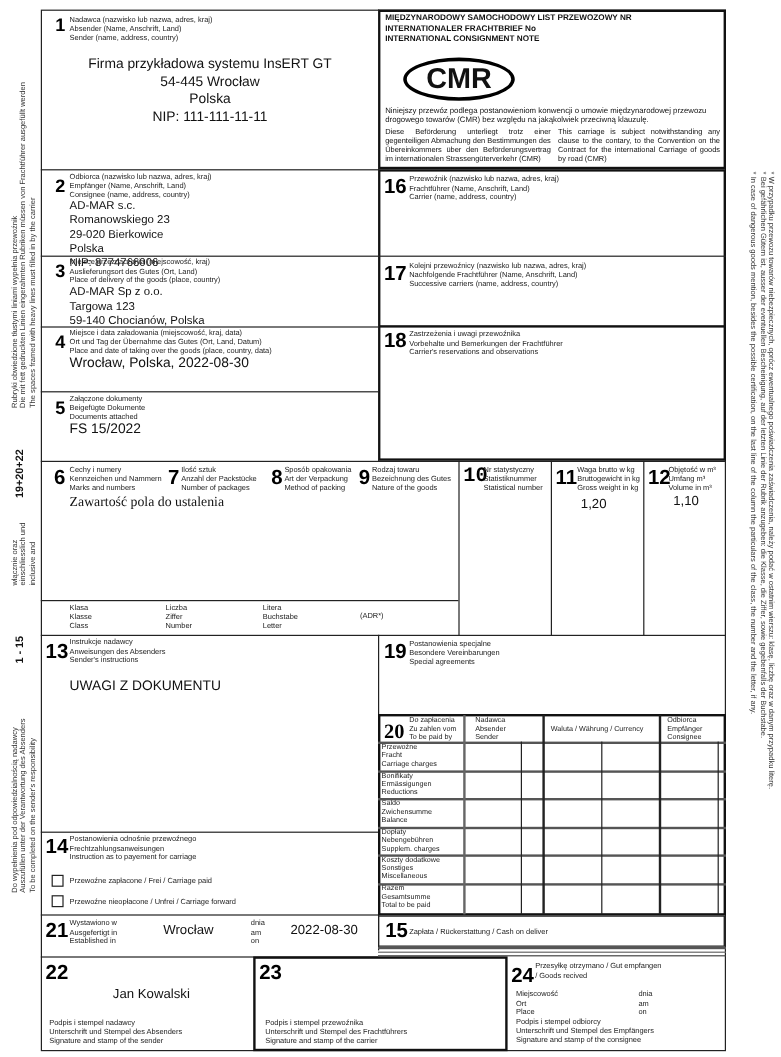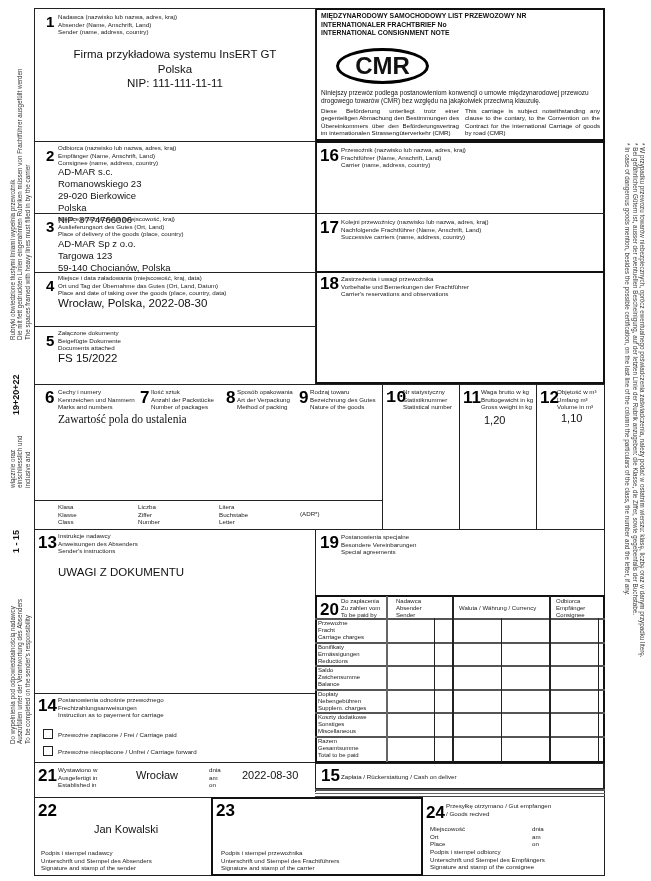--- a/index.html
+++ b/index.html
@@ -66,20 +66,21 @@
 <div class="abs" style="left:465px; top:107px; width:135px; font-size:6.2px; line-height:7.3px; text-align:justify;">This carriage is subject notwithstanding any clause to the contary, to the Convention on the Contract for the international Carriage of goods by road (CMR)</div>
 
 <div class="num" style="left:46px; top:14px;">1</div>
 <div class="lbl" style="left:58px; top:13px;">
   <div>Nadawca (nazwisko lub nazwa, adres, kraj)</div>
   <div>Absender (Name, Anschrift, Land)</div>
   <div>Sender (name, address, country)</div>
 </div>
 <div class="valc" style="left:40px; top:47px; width:270px; font-size:11.5px; line-height:14.5px;">
   <div>Firma przykładowa systemu InsERT GT</div>
+  <div>54-445 Wrocław</div>
   <div>Polska</div>
   <div>NIP: 111-111-11-11</div>
 </div>
 <div class="hline" style="left:34px; top:141px; width:281px;"></div>
 
 <div class="num" style="left:46px; top:148px;">2</div>
 <div class="lbl" style="left:58px; top:144px;">
   <div>Odbiorca (nazwisko lub nazwa, adres, kraj)</div>
   <div>Empfänger (Name, Anschrift, Land)</div>
   <div>Consignee (name, address, country)</div>
@@ -229,21 +230,21 @@
 <div class="vline" style="left:315px; top:529px; height:263px;"></div>
 
 <div class="num big" style="left:320px; top:535px;">19</div>
 <div class="lbl" style="left:341px; top:533px;">
   <div>Postanowienia specjalne</div>
   <div>Besondere Vereinbarungen</div>
   <div>Special agreements</div>
 </div>
 
 <div class="box heavy" style="left:315px; top:595px; width:290px; height:168px;"></div>
-<div class="num big" style="left:320px; top:602px;">20</div>
+<div class="num big" style="left:320px; top:602px;font-family:Liberation Serif, serif;">20</div>
 <div class="t20" style="left:341px; top:598px;">
   <div>Do zapłacenia</div>
   <div>Zu zahlen vom</div>
   <div>To be paid by</div>
 </div>
 <div class="t20" style="left:396px; top:598px;">
   <div>Nadawca</div>
   <div>Absender</div>
   <div>Sender</div>
 </div>

